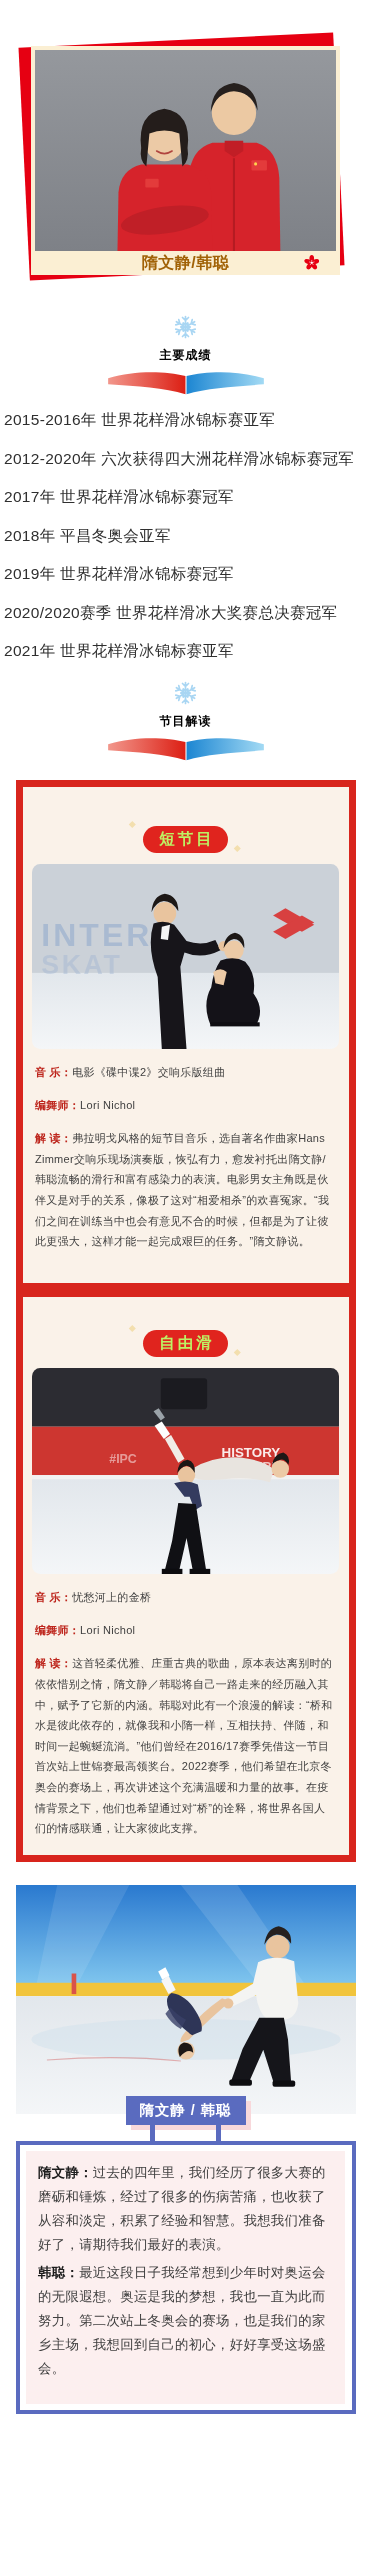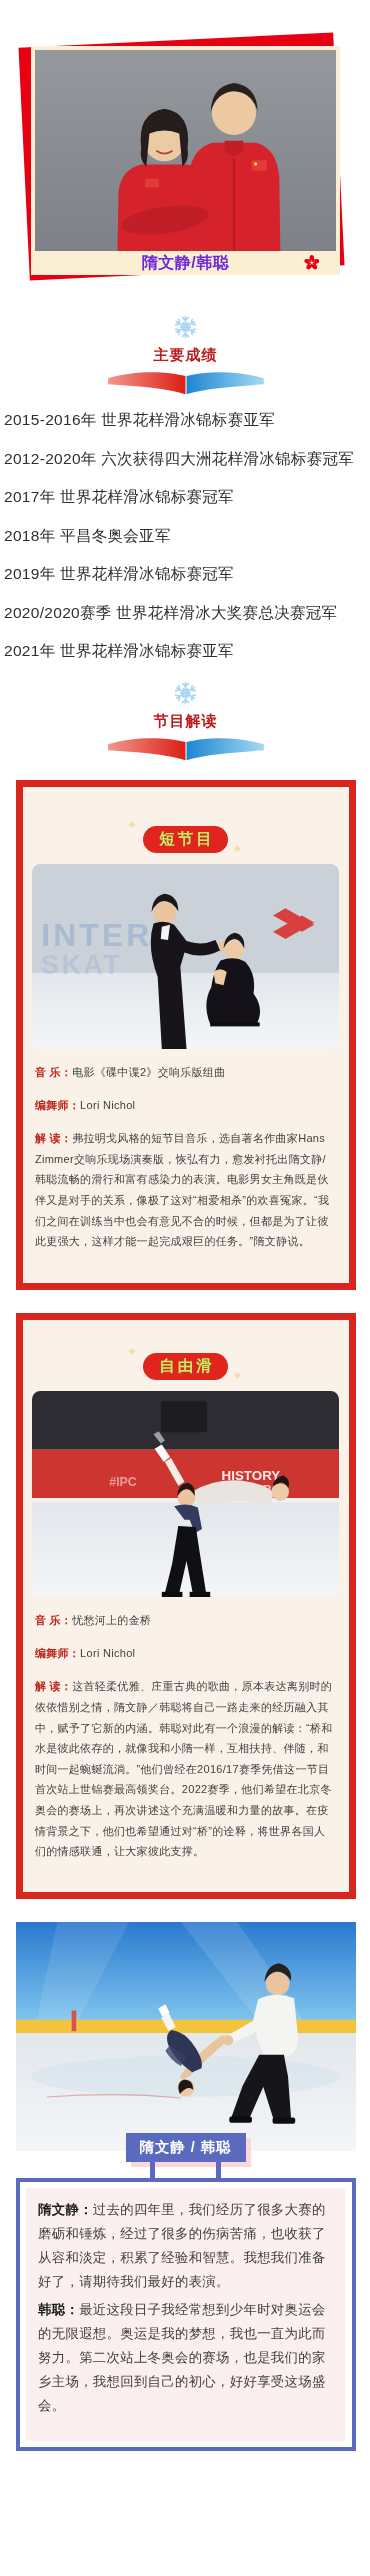--- a/index.html
+++ b/index.html
@@ -13,39 +13,39 @@
   .hero-ribbon{
     position:absolute;left:24px;top:40px;width:315px;height:233px;
     background:#E60012;transform:rotate(-2.8deg);
   }
   .hero-card{
     position:absolute;left:31px;top:46px;width:309px;
     background:#FBEFD3;padding:4.1px 4.1px 0 4.1px;box-sizing:border-box;
   }
   .hero-photo{display:block;width:301px;height:201px;}
   .hero-caption-row{position:relative;height:24px;display:flex;align-items:center;justify-content:center;}
-  .hero-caption{font-size:16px;font-weight:bold;color:#6d28d9;letter-spacing:0.5px;}
+  .hero-caption{font-size:16px;font-weight:bold;color:#a16207;letter-spacing:0.5px;}
   .sakura{position:absolute;right:16.5px;top:4.1px;width:15.5px;height:15.5px;}
   
   .sec-head{text-align:center;}
   .sec-head .flake{width:27px;height:24px;display:inline-block;}
-  .sec-title{font-size:15px;font-weight:bold;color:#b91c1c;margin:4.1px 0 0 0;letter-spacing:1px;line-height:20.6px;}
+  .sec-title{font-size:12px;font-weight:bold;color:#000000;margin:4.1px 0 0 0;letter-spacing:1px;line-height:20.6px;}
   .wings{display:block;margin:3.1px auto 0 auto;width:160px;height:27px;}
   .head-achv{margin-top:6.2px;}
   .head-prog{margin-top:5.2px;}
   .head-outlook{margin-top:41px;}
   
   .achv-list{list-style:none;margin:15.5px 0 0 0;padding:0 4px;}
   .achv-list li{font-size:15.5px;line-height:17.5px;color:#2f2f2f;margin-bottom:21px;letter-spacing:0.3px;}
   
   .program-card{
     margin:18px 15.5px 0 15.5px;border:7.2px solid #D8251D;background:#FAF2E9;
     padding:0 0 31px 0;
   }
-  .program-card.second{margin-top:23px;padding-bottom:30px;}
+  .program-card.second{margin-top:0;padding-bottom:16px;}
   .badge-row{position:relative;display:flex;justify-content:center;margin-top:39px;}
   .program-card.second .badge-row{margin-top:33px;}
   .badge-pill{
     background:#E0241E;color:#bef264;font-size:15.5px;font-weight:bold;
     letter-spacing:3.1px;padding:5.2px 13.4px 5.2px 16.5px;border-radius:15.5px;line-height:16.5px;
   }
   .sparkle{position:absolute;width:4.6px;height:4.6px;background:#F3DFAE;transform:rotate(45deg);}
   .sp1{left:calc(50% - 56px);top:-4.1px;}
   .sp2{left:calc(50% + 49px);top:20.6px;}
   .card-photo{display:block;margin:11.3px auto 0 auto;width:307px;border-radius:8.2px;}

